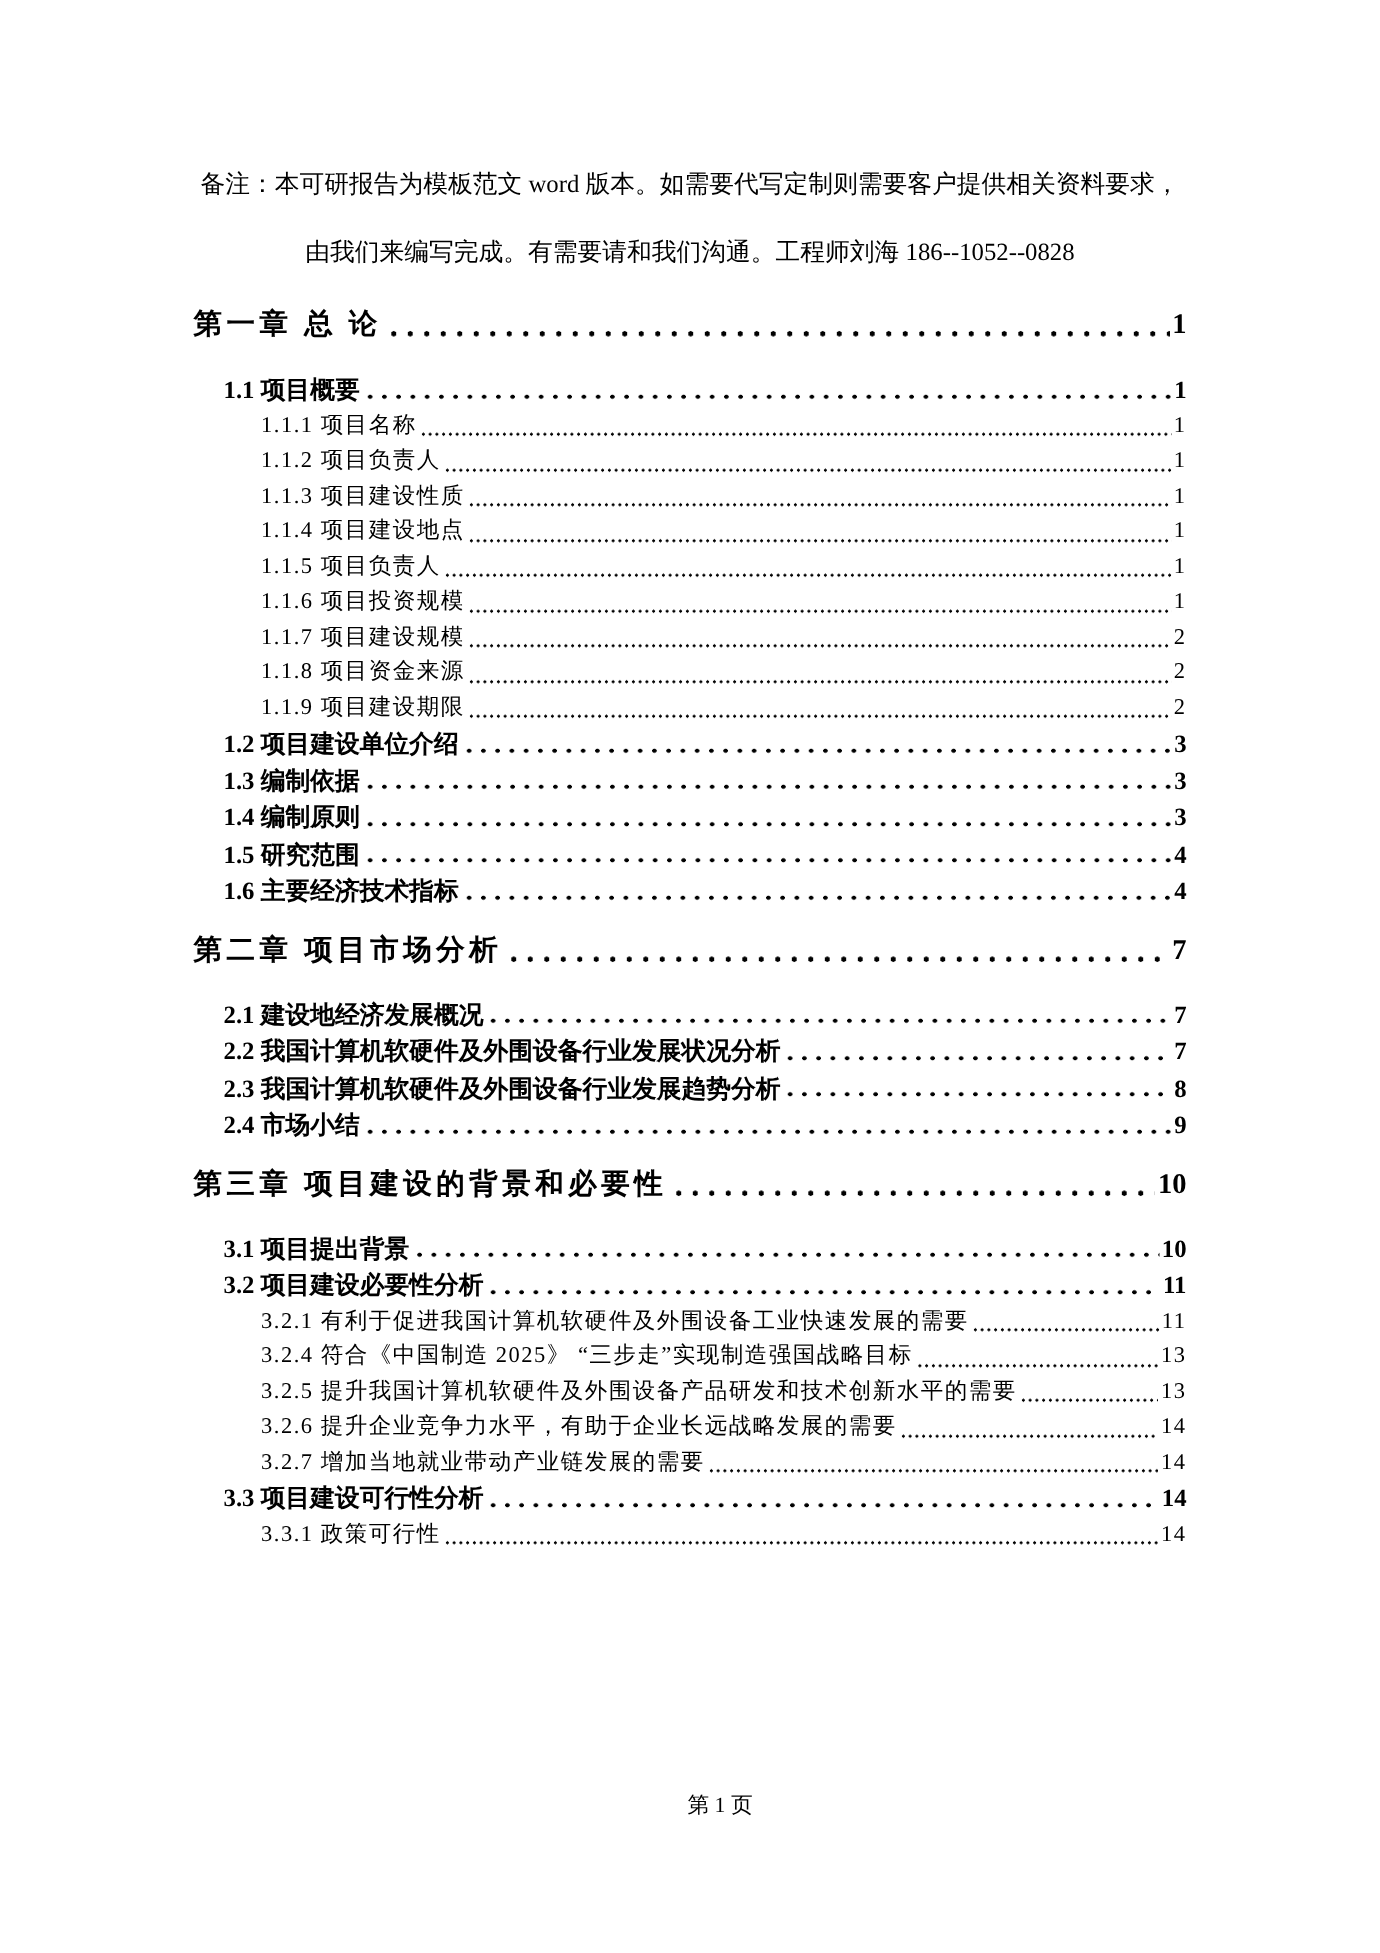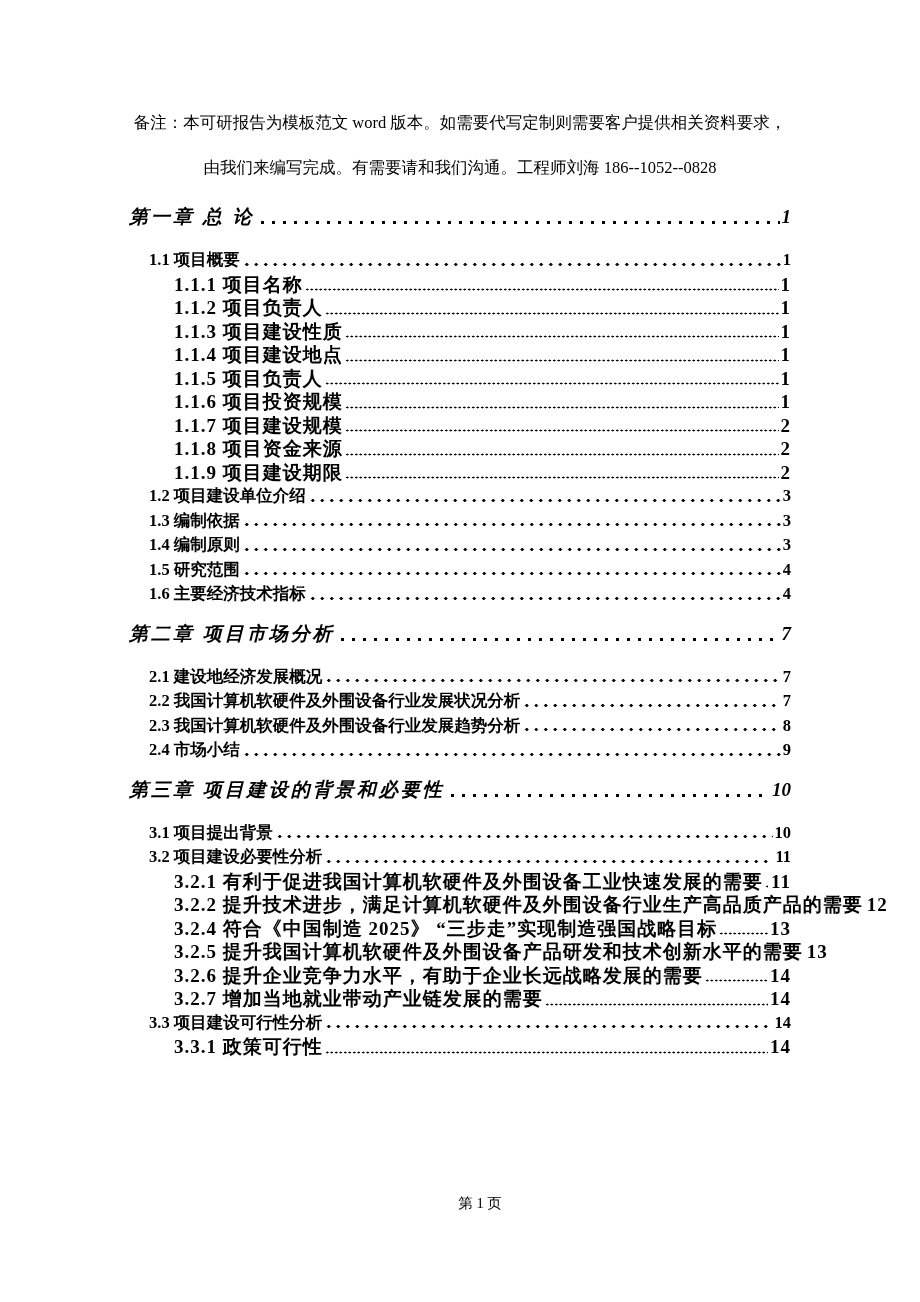--- a/index.html
+++ b/index.html
@@ -33,34 +33,34 @@
     flex: 1 1 0;
     min-width: 0;
     align-self: flex-end;
     height: 5px;
     margin: 0 2px;
     background-repeat: repeat-x;
     background-position: left center;
   }
   .toc-page { flex-shrink: 0; }
 
-  .lvl1 { font-size: 19px; font-weight: bold; line-height: 30px; margin-top: 12px; margin-bottom: 16px; font-style: italic; }
+  .lvl1 { font-size: 19px; font-weight: bold; line-height: 30px; margin-top: 12px; margin-bottom: 16px; }
   .lvl1 .toc-label { letter-spacing: 3px; }
   .lvl1 .toc-leader {
     background-image: radial-gradient(circle, #000 1.6px, transparent 1.8px);
     background-size: 11px 5px;
     margin-bottom: 7px;
   }
   .lvl2 { font-size: 16.5px; font-weight: bold; line-height: 24.5px; padding-left: 20px; }
   .lvl2 .toc-leader {
     background-image: radial-gradient(circle, #000 1.4px, transparent 1.6px);
     background-size: 9.5px 5px;
     margin-bottom: 6px;
   }
-  .lvl3 { font-size: 19px; font-weight: bold; line-height: 23.5px; padding-left: 45px; letter-spacing: 1px; }
+  .lvl3 { font-size: 15px; font-weight: normal; line-height: 23.5px; padding-left: 45px; letter-spacing: 1px; }
   .lvl3 .toc-leader {
     background-image: radial-gradient(circle, #000 0.9px, transparent 1.1px);
     background-size: 4.5px 5px;
     margin-bottom: 4px;
   }
 
   .footer {
     position: absolute;
     left: 0; right: 0; top: 1194px;
     text-align: center;
@@ -200,25 +200,20 @@
           <span class="toc-label">3.2 项目建设必要性分析</span>
           <span class="toc-leader"></span>
           <span class="toc-page">11</span>
         </div>
         <div class="toc-row lvl3">
           <span class="toc-label">3.2.1 有利于促进我国计算机软硬件及外围设备工业快速发展的需要</span>
           <span class="toc-leader"></span>
           <span class="toc-page">11</span>
         </div>
         <div class="toc-row lvl3">
-          <span class="toc-label">3.2.2 提升技术进步，满足计算机软硬件及外围设备行业生产高品质产品的需要</span>
-          <span class="toc-leader"></span>
-          <span class="toc-page">12</span>
-        </div>
-        <div class="toc-row lvl3">
           <span class="toc-label">3.2.4 符合《中国制造 2025》 “三步走”实现制造强国战略目标</span>
           <span class="toc-leader"></span>
           <span class="toc-page">13</span>
         </div>
         <div class="toc-row lvl3">
           <span class="toc-label">3.2.5 提升我国计算机软硬件及外围设备产品研发和技术创新水平的需要</span>
           <span class="toc-leader"></span>
           <span class="toc-page">13</span>
         </div>
         <div class="toc-row lvl3">

